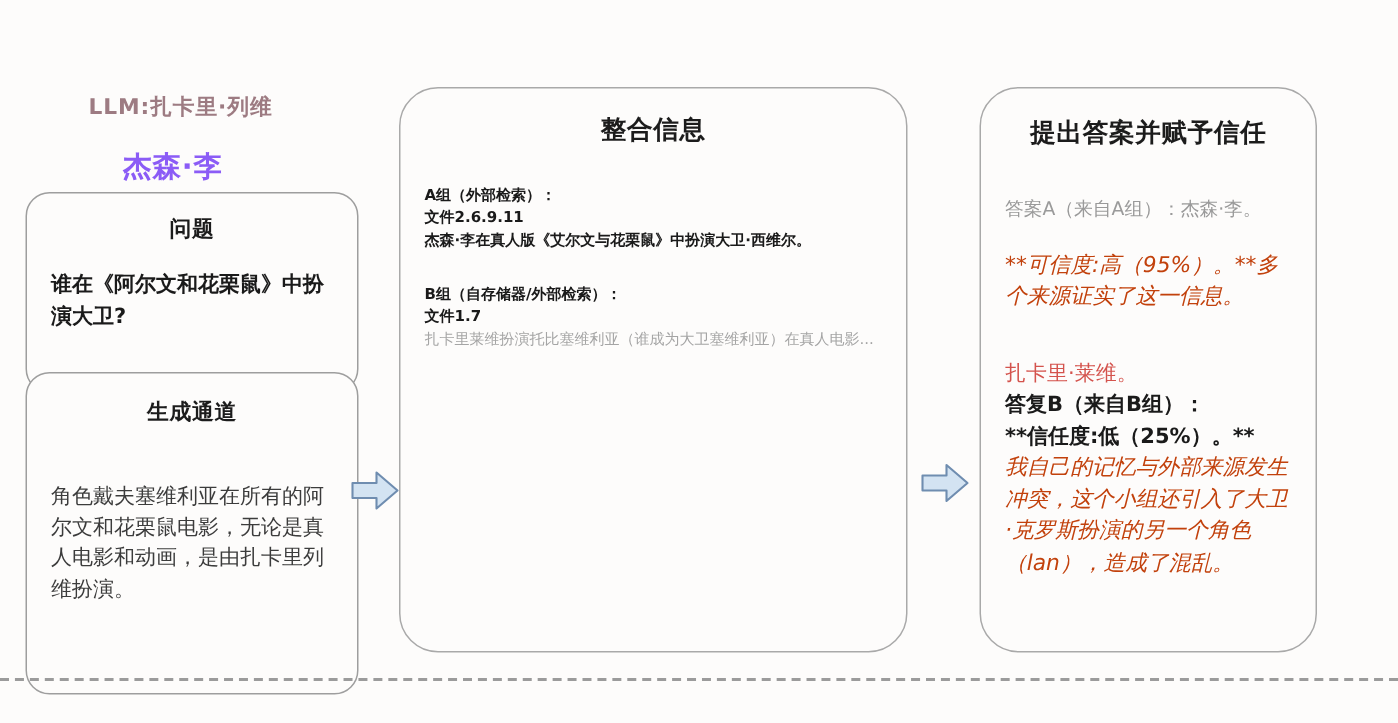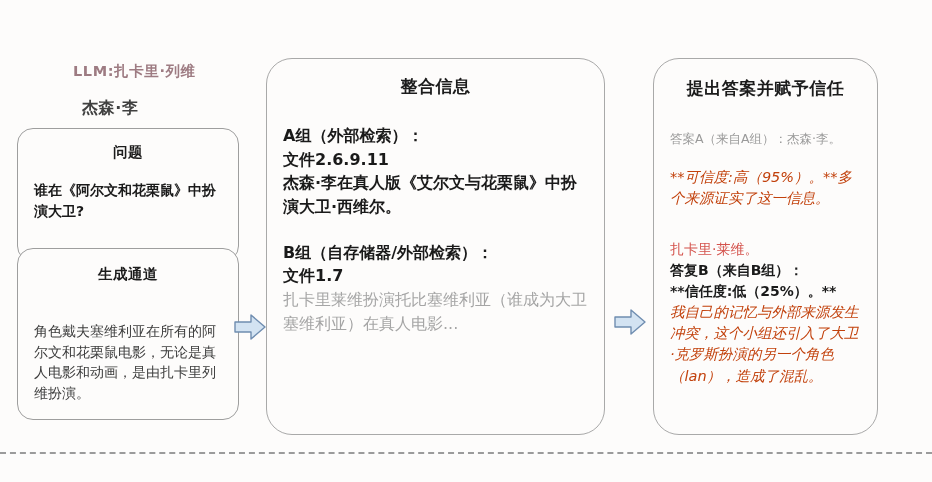--- a/index.html
+++ b/index.html
@@ -38,42 +38,42 @@
     color: #1c1c1c;
     letter-spacing: 0.5px;
   }
   .title-lg { font-size: 17px; }
   .title-md { font-size: 14.5px; }
 
   
   .body-text {
     color: #1a1a1a;
     line-height: 1.48;
-    font-size: 16px;
+    font-size: 10px;
   }
   .body-strong { font-weight: bold; }
   .muted { color: #a5a5a5; }
   .muted-dark { color: #9a9a9a; }
   .blue-grey { color: #c2410c; font-style: italic; }
   .red { color: #d4534d; }
 
   
   .llm-label {
     position: absolute;
     font-size: 14.5px;
     font-weight: bold;
     color: #9d7b82;
     letter-spacing: 0.6px;
     white-space: nowrap;
   }
   .actor-label {
     position: absolute;
-    font-size: 16px;
+    font-size: 19px;
     font-weight: bold;
-    color: #404040;
+    color: #8b5cf6;
     letter-spacing: 0.6px;
     white-space: nowrap;
   }
 
   
   .arrow {
     position: absolute;
     width: 34px;
     height: 30px;
   }
@@ -105,29 +105,29 @@
   .block { margin-bottom: 12px; }
   .block:last-child { margin-bottom: 0; }
   .line { display: block; }
   .pad { padding: 0 16px; }
 </style>
 </head>
 <body>
 
 <div id="canvas">
 
-  <div class="llm-label" style="left:73px; top:62px;">LLM:扎卡里·列维</div>
+  <div class="llm-label" style="left:59px; top:62px;">LLM:扎卡里·列维</div>
   <div class="actor-label" style="left:82px; top:98px;">杰森·李</div>
 
   <div class="panel small-box" style="left:17px; top:128px; width:222px; height:134px;">
     <div class="panel-title title-md" style="margin-top:14px;">问题</div>
     <div class="body-text body-strong pad" style="margin-top:18px; font-size:14px;">谁在《阿尔文和花栗鼠》中扮演大卫?</div>
   </div>
 
-  <div class="panel small-box" style="left:17px; top:248px; width:222px; height:172px;">
+  <div class="panel small-box" style="left:17px; top:248px; width:222px; height:215px;">
     <div class="panel-title title-md" style="margin-top:16px;">生成通道</div>
     <div class="body-text pad" style="margin-top:37px; font-size:14px; color:#3c3c3c;">角色戴夫塞维利亚在所有的阿尔文和花栗鼠电影，无论是真人电影和动画，是由扎卡里列维扮演。</div>
   </div>
 
   <div class="arrow" style="left:233px; top:312px;">
     <svg viewBox="0 0 34 30" width="34" height="30">
       <polygon points="2,10 18,10 18,3 32,15 18,27 18,20 2,20" fill="#d3e3f2" stroke="#6f8db0" stroke-width="1.4" stroke-linejoin="round"></polygon>
     </svg>
   </div>
 

